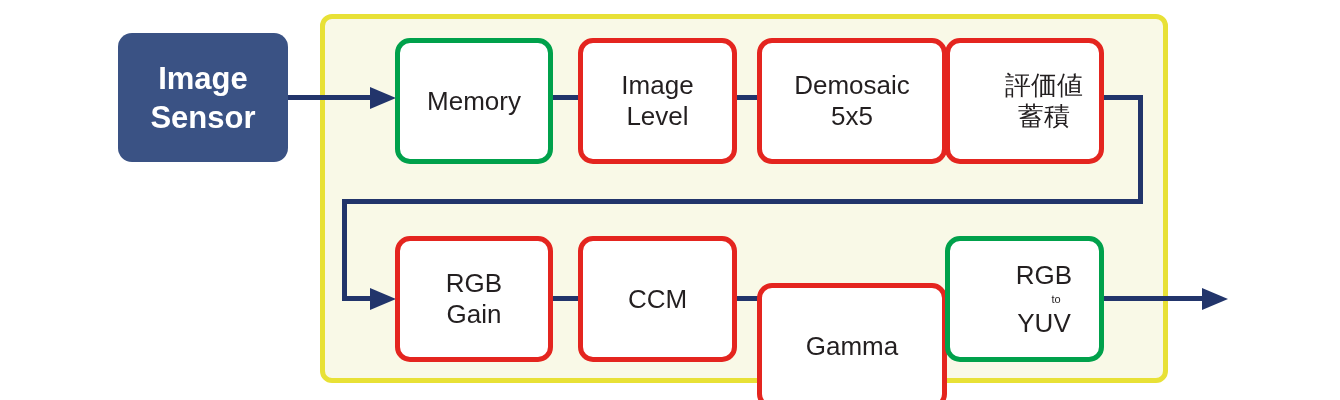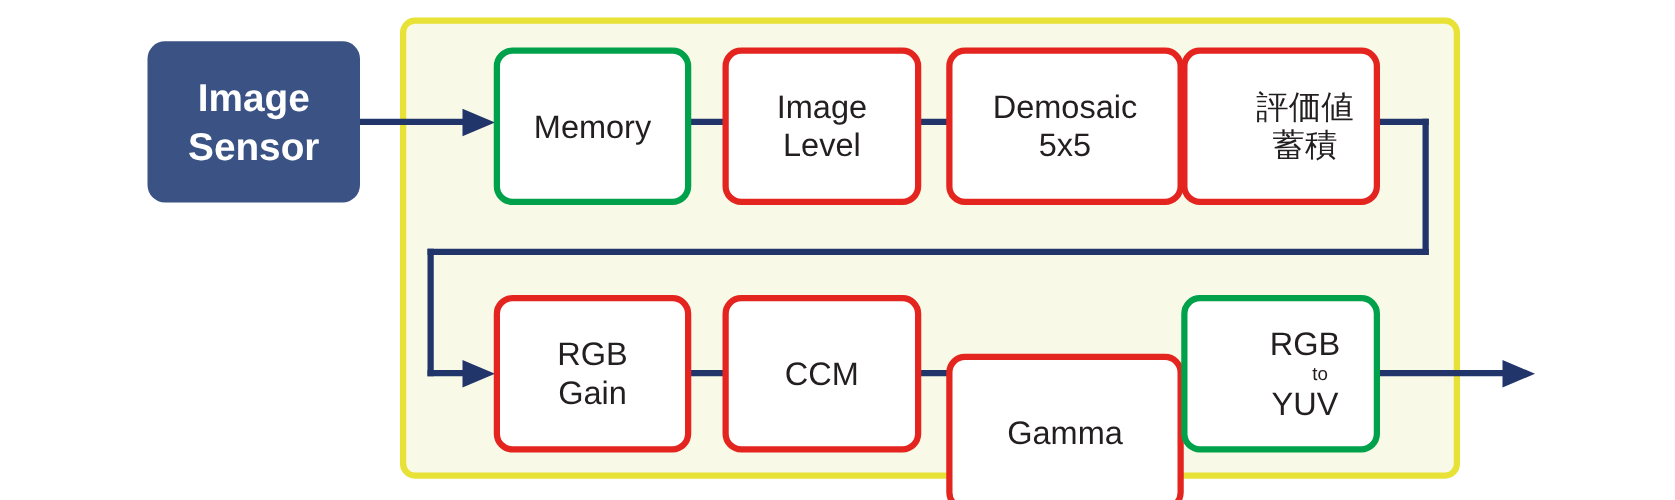--- a/index.html
+++ b/index.html
@@ -62,21 +62,21 @@
     line-height: 31px;
     white-space: pre-line;
     z-index: 3;
   }
   .row1 { top: 38px; }
   .row2 { top: 236px; }
   .c1 { left: 395px;  width: 158px; text-align: center; }
   .c2 { left: 578px;  width: 159px; }
   .c3 { left: 757px;  width: 190px; }
   .c4 { left: 945px;  width: 159px; padding-left: 39px; }
-  .block .sub { font-size: 15px; line-height: 19px; margin-left: 24px; }
+  .block .sub { font-size: 11px; line-height: 19px; margin-left: 24px; }
   .block .line { line-height: 29px; }
 
   
   .seg {
     position: absolute;
     background: var(--navy, #22356b);
     z-index: 1;
   }
   .h { height: 5px; }
   .v { width: 5px; }

